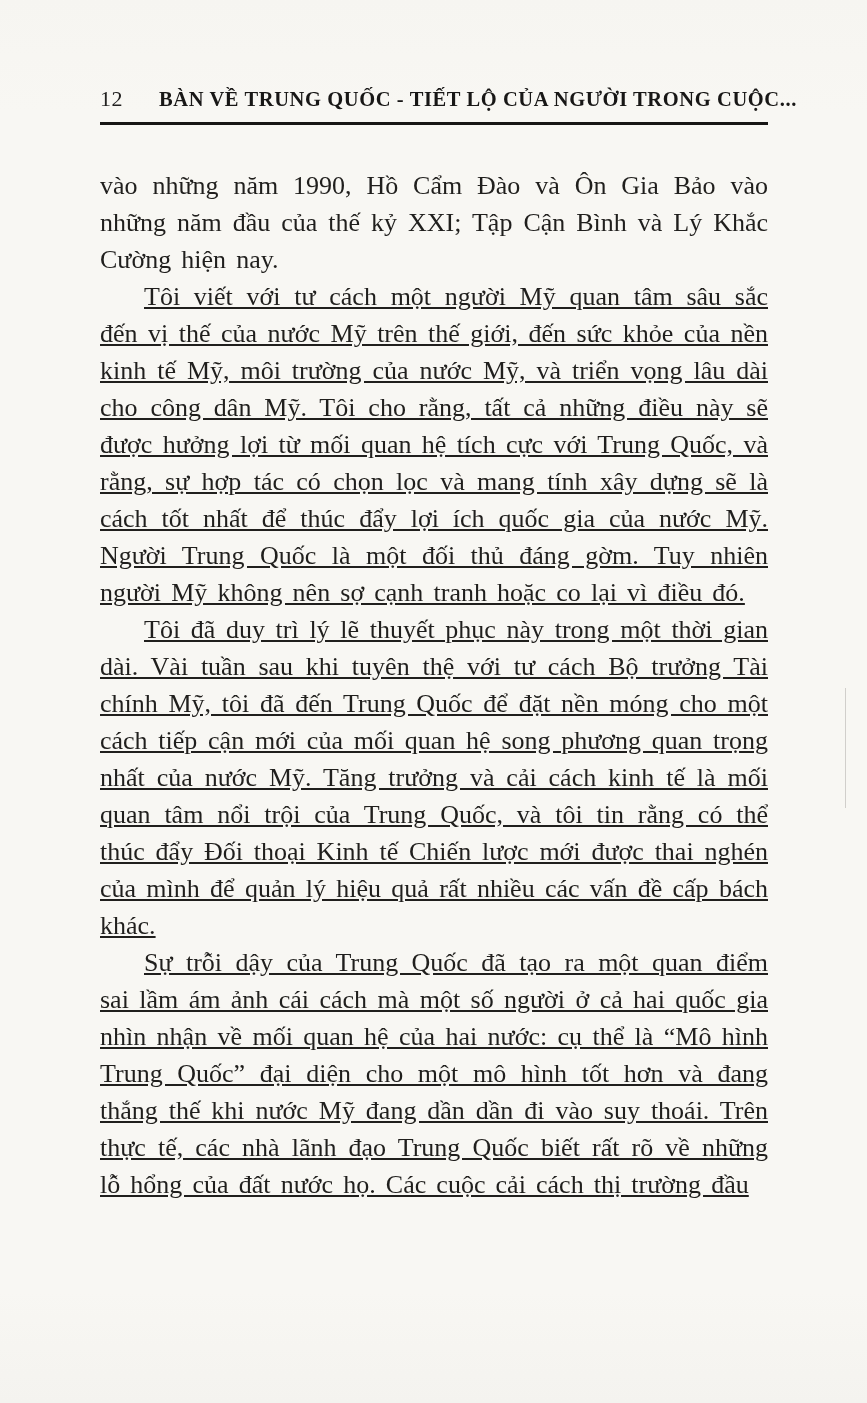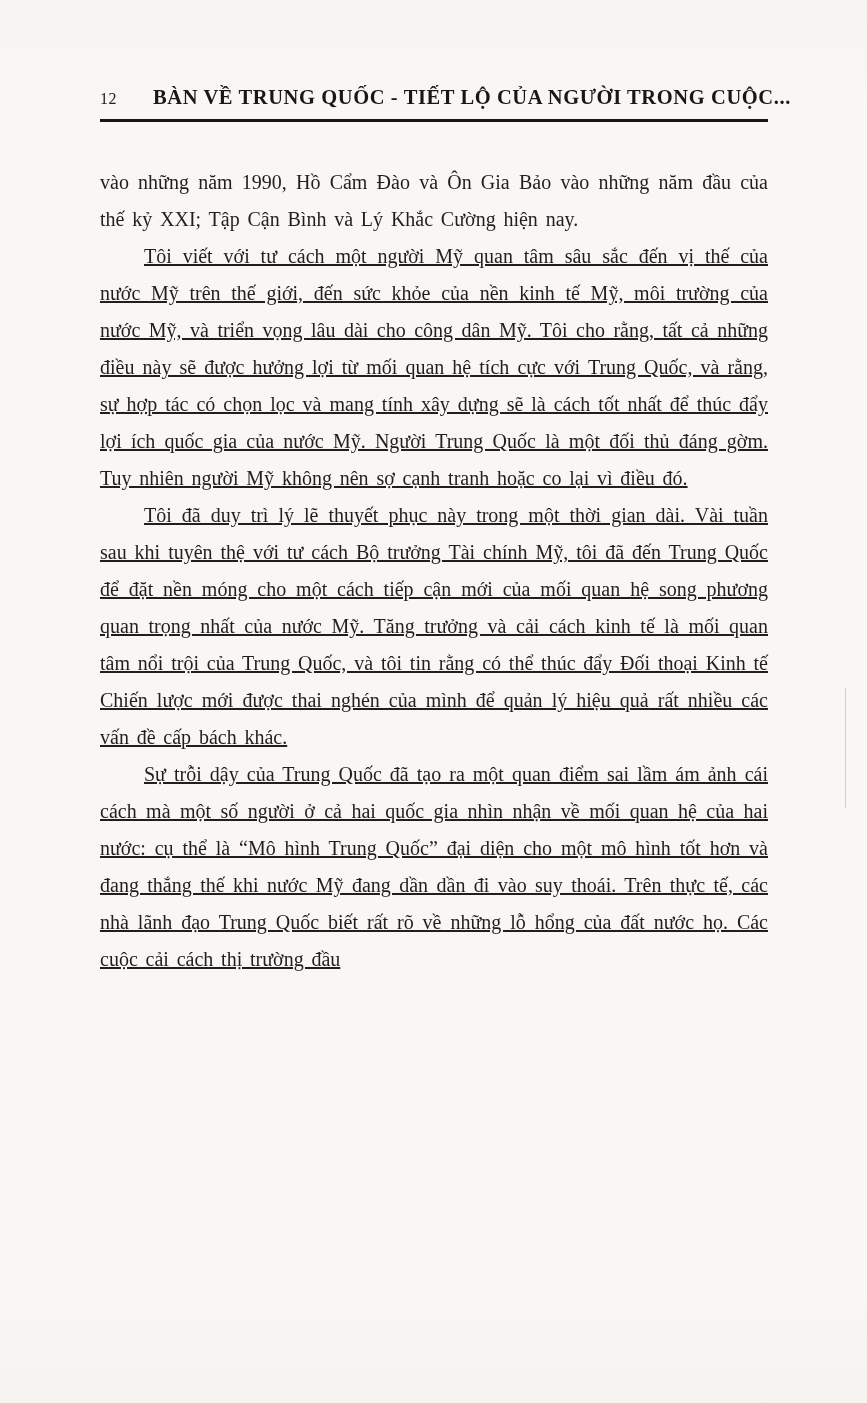--- a/index.html
+++ b/index.html
@@ -23,39 +23,39 @@
     top: 86px;
     width: 668px;
   }
   .page-header {
     display: flex;
     align-items: baseline;
     gap: 36px;
     white-space: nowrap;
   }
   .page-number {
-    font-size: 16px;
+    font-size: 22px;
     letter-spacing: 0.5px;
     color: #222120;
   }
   .header-title {
     font-weight: bold;
     font-size: 20.5px;
     letter-spacing: 0.6px;
     color: #181716;
   }
   .header-rule {
     margin-top: 10px;
     border: 0;
     border-top: 3px solid #171615;
     width: 100%;
   }
   .body-text {
     margin-top: 42px;
-    font-size: 20px;
+    font-size: 26px;
     line-height: 37px;
     text-align: justify;
     word-spacing: 0.14em;
     color: #201f1d;
   }
   .body-text p {
     margin: 0;
   }
   .body-text p.indent {
     text-indent: 44px;

